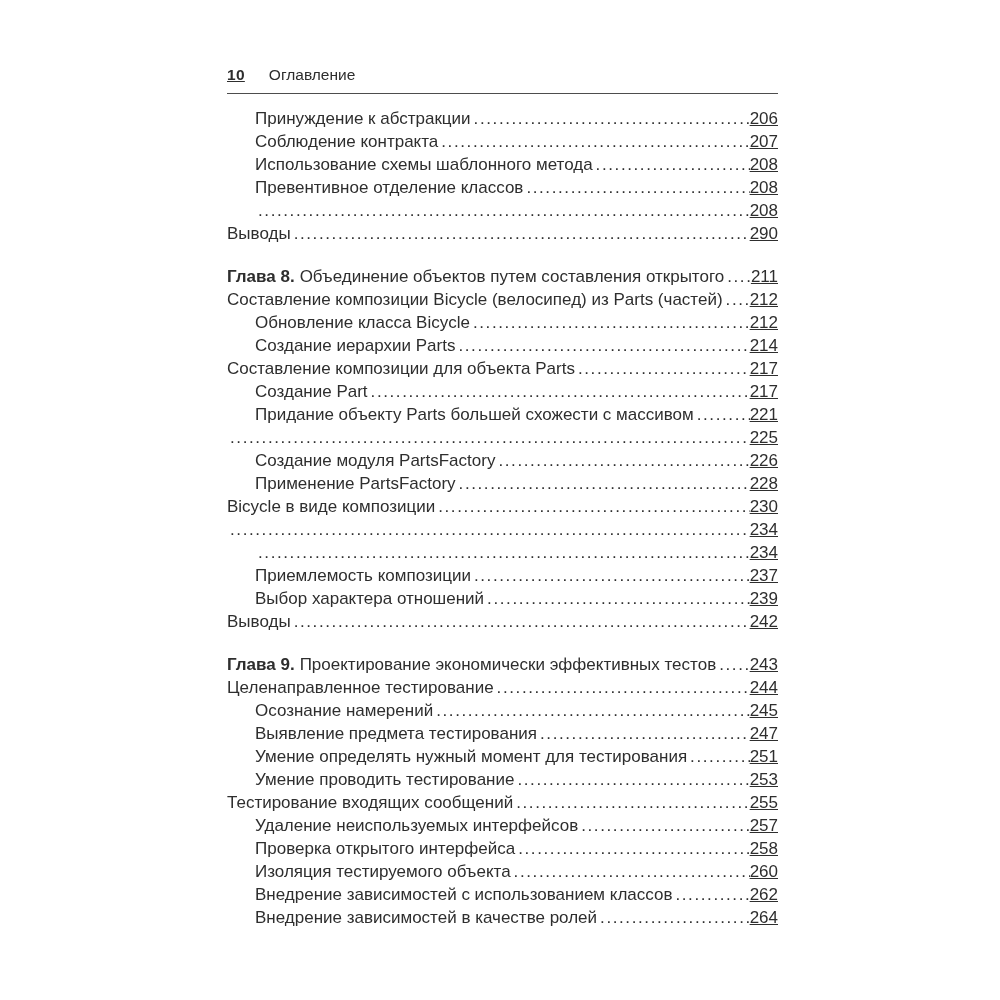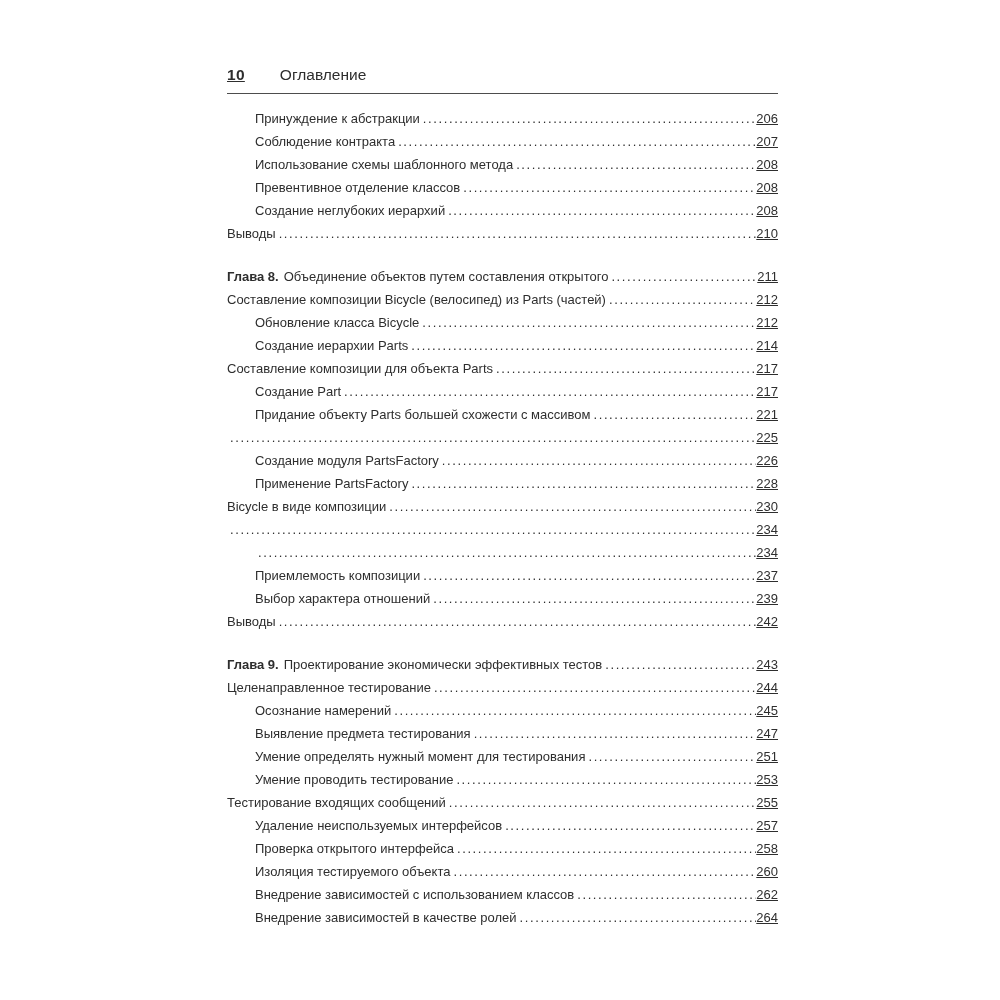--- a/index.html
+++ b/index.html
@@ -27,29 +27,29 @@
     font-size: 15.5px;
     border-bottom: 1.5px solid #4d4d4d;
     padding-bottom: 9px;
   }
   .page-header .pagenum {
     font-weight: bold;
     letter-spacing: 0.3px;
     text-decoration: underline;
   }
   .page-header .running-title {
-    margin-left: 35px;
+    margin-left: 24px;
   }
   .toc {
     margin-top: 13px;
   }
   .row {
     display: flex;
     align-items: baseline;
-    font-size: 13px;
+    font-size: 17px;
     line-height: 23px;
     height: 23px;
   }
   .row.sub {
     padding-left: 28px;
   }
   .row.gap {
     margin-top: 20px;
   }
   .chapter-prefix {
@@ -97,28 +97,27 @@
         <span class="entry-title">Использование схемы шаблонного метода</span>
         <span class="leader">............................................................................................................................................................................................................................</span>
         <span class="entry-page">208</span>
       </div>
       <div class="row sub">
         <span class="entry-title">Превентивное отделение классов</span>
         <span class="leader">............................................................................................................................................................................................................................</span>
         <span class="entry-page">208</span>
       </div>
       <div class="row sub">
-        <span class="entry-title">Создание неглубоких иерархий</span>
         <span class="leader">............................................................................................................................................................................................................................</span>
         <span class="entry-page">208</span>
       </div>
       <div class="row main">
         <span class="entry-title">Выводы</span>
         <span class="leader">............................................................................................................................................................................................................................</span>
-        <span class="entry-page">210</span>
+        <span class="entry-page">290</span>
       </div>
       <div class="row chapter gap">
         <span class="chapter-prefix">Глава 8.</span>
         <span class="entry-title">Объединение объектов путем составления открытого</span>
         <span class="leader">............................................................................................................................................................................................................................</span>
         <span class="entry-page">211</span>
       </div>
       <div class="row main">
         <span class="entry-title">Составление композиции Bicycle (велосипед) из Parts (частей)</span>
         <span class="leader">............................................................................................................................................................................................................................</span>

